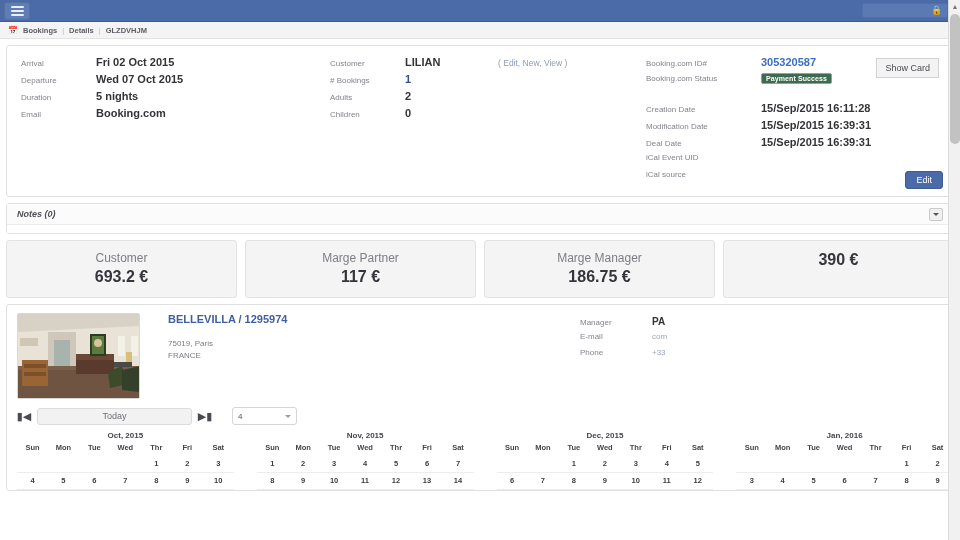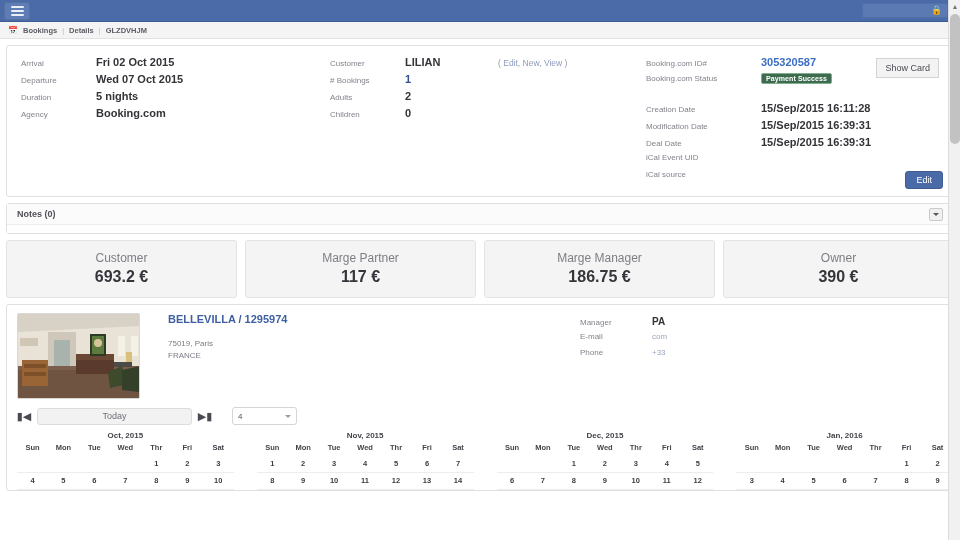--- a/index.html
+++ b/index.html
@@ -106,20 +106,21 @@
     background: #4a6ba8; border: 1px solid #3f5c93; border-radius: 3px;
     color: #ffffff; font-size: 9px; padding: 3px 10px; cursor: pointer;
   }
 
   
   .notes-panel { padding: 0; }
   .notes-head {
     display: flex; align-items: center; justify-content: space-between;
     padding: 5px 10px; height: 21px; background: #fbfbfb;
     border-bottom: 1px solid #ececec;
+    font-style: italic;
   }
   .notes-title { font-size: 9px; font-weight: bold; color: #4f4f58; }
   .collapse-btn {
     width: 14px; height: 13px; background: #f0f0f0;
     border: 1px solid #c9c9c9; border-radius: 2px;
     display: flex; align-items: center; justify-content: center; cursor: pointer;
   }
   .collapse-btn .caret { margin: 0; border-top-color: #555; }
   .notes-body { height: 8px; background: #fff; }
 
@@ -244,21 +245,21 @@
           </div>
           <div class="row">
             <div class="lbl">Departure</div>
             <div class="val">Wed 07 Oct 2015</div>
           </div>
           <div class="row">
             <div class="lbl">Duration</div>
             <div class="val">5 nights</div>
           </div>
           <div class="row">
-            <div class="lbl">Agency</div>
+            <div class="lbl">Email</div>
             <div class="val">Booking.com</div>
           </div>
         </div>
 
         <div class="col col-b">
           <div class="row">
             <div class="lbl">Customer</div>
             <div class="val">LILIAN</div>
           </div>
           <div class="row">
@@ -336,21 +337,20 @@
       </div>
       <div class="card">
         <div class="card-label">Marge Partner</div>
         <div class="card-value">117 €</div>
       </div>
       <div class="card">
         <div class="card-label">Marge Manager</div>
         <div class="card-value">186.75 €</div>
       </div>
       <div class="card">
-        <div class="card-label">Owner</div>
         <div class="card-value">390 €</div>
       </div>
     </div>
 
     <div class="panel">
       <div class="prop-body">
         <div class="thumb">
           <svg width="123" height="86" viewBox="0 0 123 86">
             <rect x="0" y="0" width="123" height="86" fill="#ded5c8"></rect>
             <rect x="0" y="0" width="123" height="52" fill="#e8e2d7"></rect>

